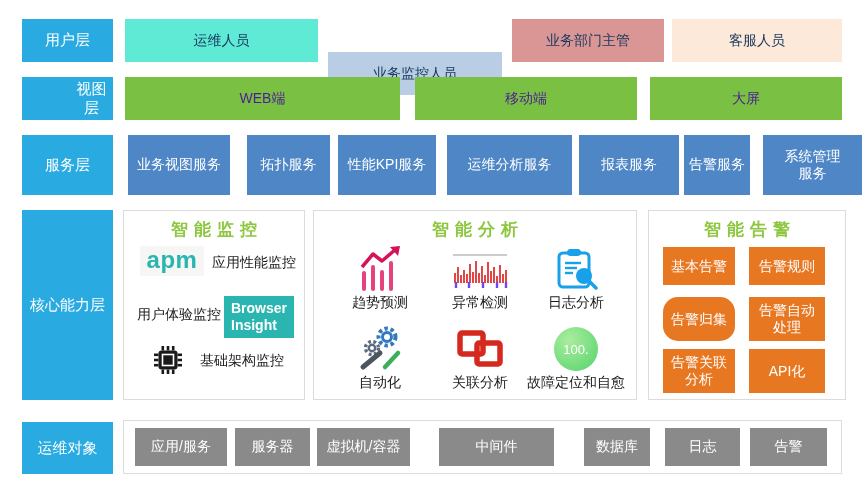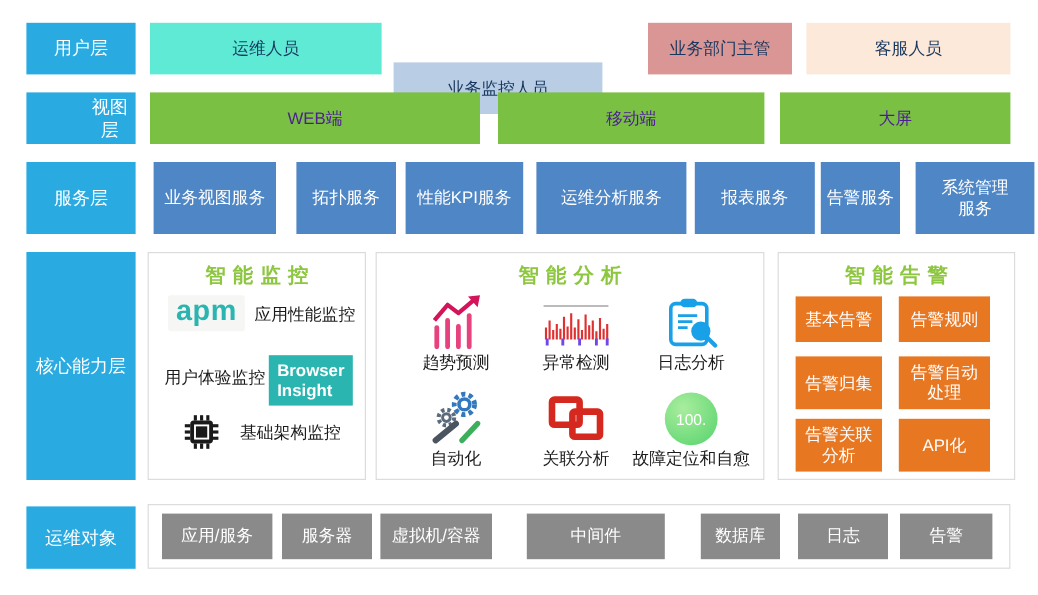--- a/index.html
+++ b/index.html
@@ -55,21 +55,21 @@
 
   <div class="box layer-label" style="top:19px;height:43px;">
     <span>用户层</span>
   </div>
   <div class="box user-box" style="left:125px;width:193px;background:#5eead4;">
     <span>运维人员</span>
   </div>
   <div class="box user-box" style="left:328px;width:174px;background:#B9CDE5;margin-top:33px;">
     <span>业务监控人员</span>
   </div>
-  <div class="box user-box" style="left:540px;width:120px;background:#D99694;">
+  <div class="box user-box" style="left:512px;width:152px;background:#D99694;">
     <span>业务部门主管</span>
   </div>
   <div class="box user-box" style="left:672px;width:170px;background:#FDE9D9;">
     <span>客服人员</span>
   </div>
 
   <div class="box layer-label" style="top:77px;height:43px;padding-left:48px;">
     <span>视图层</span>
   </div>
   <div class="box view-box" style="left:125px;width:275px;">
@@ -253,21 +253,21 @@
   </div>
 
   <div class="panel" style="left:648px;width:198px;">
     <div class="panel-title">智能告警</div>
     <div class="box alert-box" style="left:14px;top:36px;width:72px;height:38px;">
       <span>基本告警</span>
     </div>
     <div class="box alert-box" style="left:100px;top:36px;width:76px;height:38px;">
       <span>告警规则</span>
     </div>
-    <div class="box alert-box" style="left:14px;top:86px;width:72px;height:44px;">
+    <div class="box alert-box" style="left:14px;top:86px;width:72px;height:44px;border-radius:15px;">
       <span>告警归集</span>
     </div>
     <div class="box alert-box" style="left:100px;top:86px;width:76px;height:44px;">
       <span>告警自动处理</span>
     </div>
     <div class="box alert-box" style="left:14px;top:138px;width:72px;height:44px;">
       <span>告警关联分析</span>
     </div>
     <div class="box alert-box" style="left:100px;top:138px;width:76px;height:44px;">
       <span>API化</span>

